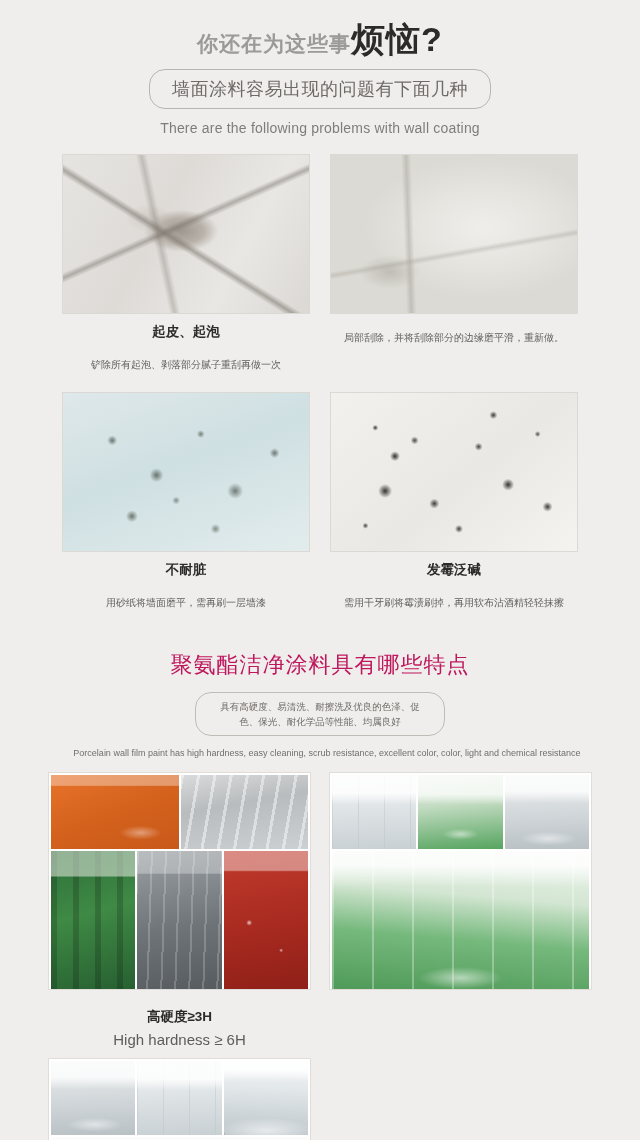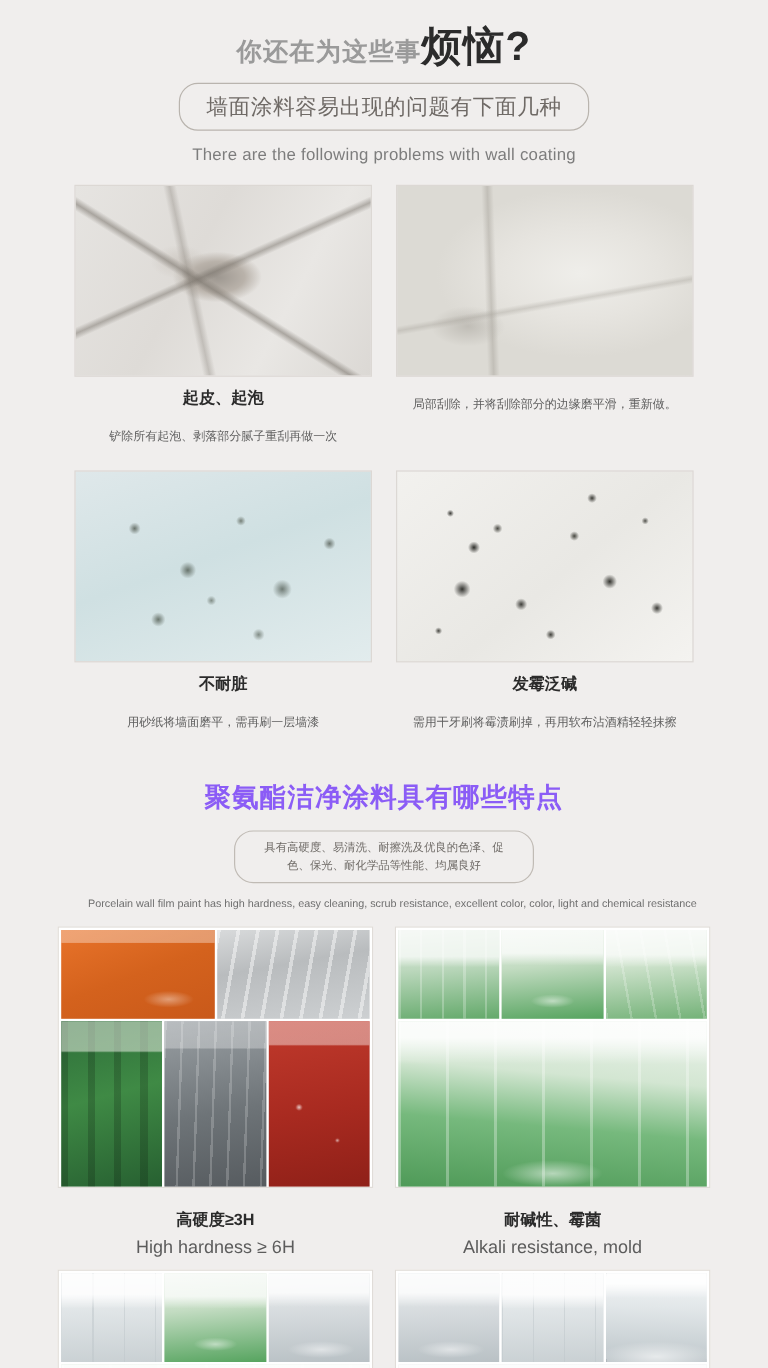--- a/index.html
+++ b/index.html
@@ -148,22 +148,22 @@
       radial-gradient(circle 6px at 28% 78%, rgba(62,72,60,0.7) 0%, rgba(62,72,60,0) 100%),
       radial-gradient(circle 5px at 62% 86%, rgba(70,80,68,0.6) 0%, rgba(70,80,68,0) 100%),
       radial-gradient(circle 4px at 46% 68%, rgba(74,84,72,0.6) 0%, rgba(74,84,72,0) 100%),
       linear-gradient(160deg, #dfe8ea 0%, #cfe0e2 45%, #e2eced 100%);
   }
 
   
   .feat-head { text-align: center; margin-top: 40px; }
   .feat-title {
     font-size: 22px;
-    font-weight: bold;
-    color: #8b5cf6;
+    font-weight: normal;
+    color: #be185d;
     letter-spacing: 1px;
   }
   .feat-sub-wrap { margin-top: 12px; display: flex; justify-content: center; align-items: center; }
   .feat-sub {
     border: 1px solid #c0bbb5;
     border-radius: 16px;
     padding: 6px 16px;
     font-size: 9.5px;
     color: #6e6a66;
     line-height: 1.6;
@@ -323,34 +323,20 @@
         <div class="collage-row row-bottom">
           <div class="cell c-greenfac"></div>
           <div class="cell c-industrial"></div>
           <div class="cell c-red"></div>
         </div>
       </div>
       <div class="feat-title-cn">高硬度≥3H</div>
       <div class="feat-title-en">High hardness ≥ 6H</div>
     </div>
 
-    <div class="feat-card">
-      <div class="collage">
-        <div class="collage-row row-top">
-          <div class="cell c-lgreen1"></div>
-          <div class="cell c-lgreen2"></div>
-          <div class="cell c-lgreen3"></div>
-        </div>
-        <div class="collage-row row-bottom">
-          <div class="cell c-hall-green"></div>
-        </div>
-      </div>
-      <div class="feat-title-cn">耐碱性、霉菌</div>
-      <div class="feat-title-en">Alkali resistance, mold</div>
-    </div>
 
     <div class="feat-card">
       <div class="collage">
         <div class="collage-row row-top">
           <div class="cell c-cleanwhite"></div>
           <div class="cell c-lgreen2"></div>
           <div class="cell c-cleangrey"></div>
         </div>
         <div class="collage-row row-bottom">
           <div class="cell c-hall-green"></div>

